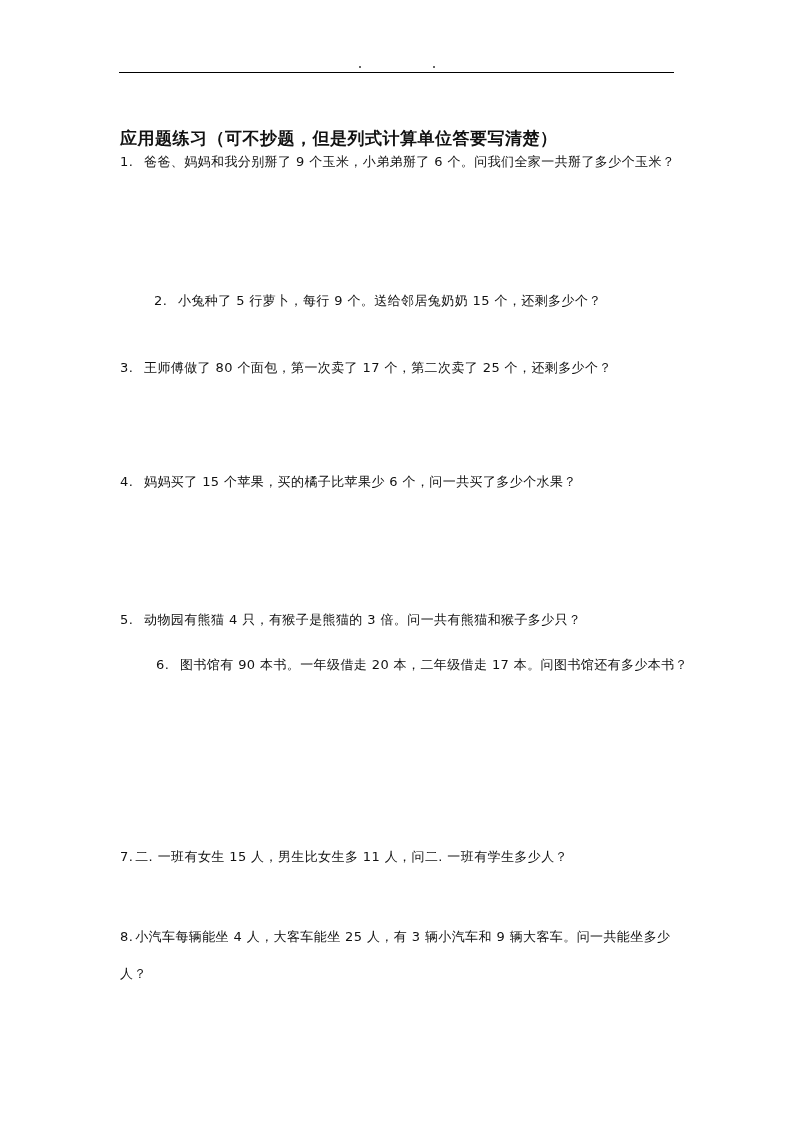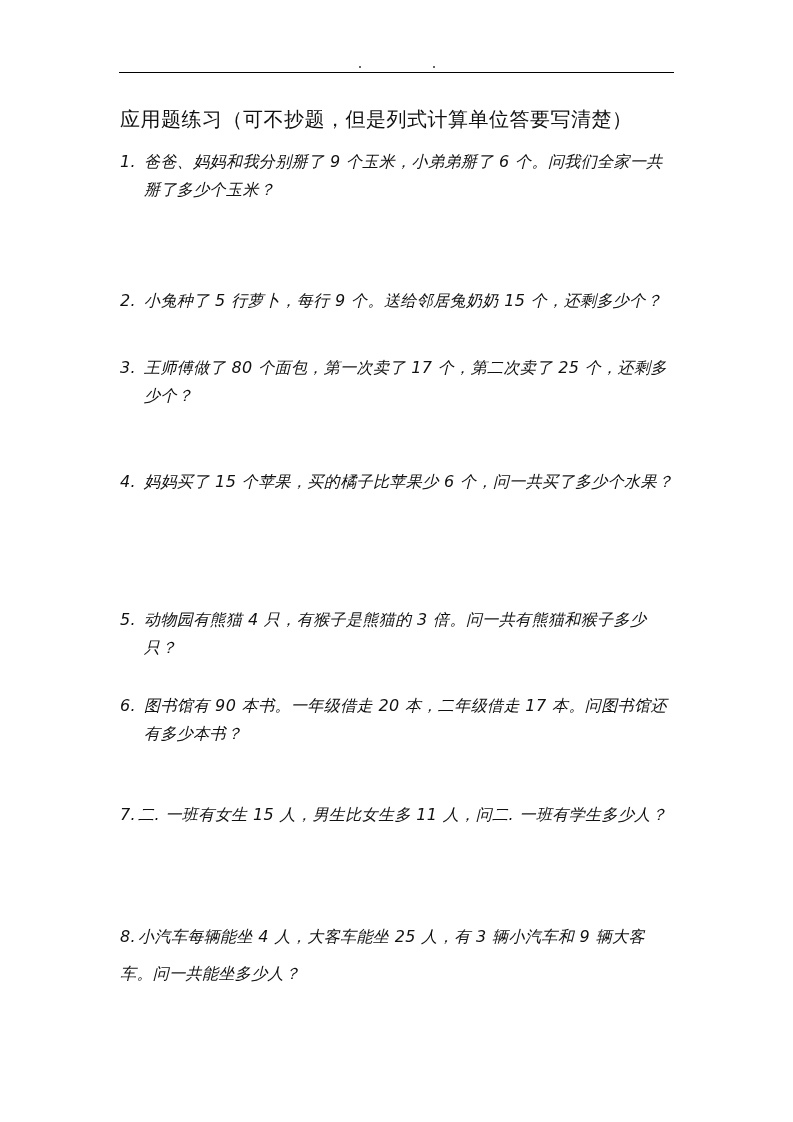--- a/index.html
+++ b/index.html
@@ -27,34 +27,34 @@
       position: absolute;
       top: 66px;
       width: 2px;
       height: 2px;
       background: #333333;
       border-radius: 1px;
     }
     .title {
       position: absolute;
       left: 120px;
-      top: 107px;
-      font-size: 20px;
+      top: 126px;
+      font-size: 17px;
       line-height: 24px;
       letter-spacing: 0.5px;
       white-space: nowrap;
+      font-weight: bold;
     }
     .problem {
       position: absolute;
       left: 120px;
       width: 556px;
-      font-size: 16px;
+      font-size: 13px;
       line-height: 28px;
       letter-spacing: 0.4px;
-      font-style: italic;
     }
     .problem.hang {
       padding-left: 24px;
       text-indent: -24px;
       width: 532px;
     }
     .problem.flat {
       line-height: 37px;
     }
     .num {
@@ -75,39 +75,39 @@
   <div class="header-dot" style="left:359px;"></div>
   <div class="header-dot" style="left:433px;"></div>
 </div>
 
 <div class="title">应用题练习（可不抄题，但是列式计算单位答要写清楚）</div>
 
 <div class="problem hang" style="top:148px;">
   <span class="num">1.</span><span>爸爸、妈妈和我分别掰了 9 个玉米，小弟弟掰了 6 个。问我们全家一共掰了多少个玉米？</span>
 </div>
 
-<div class="problem hang" style="top:287px;">
+<div class="problem hang" style="top:287px;margin-left:34px;">
   <span class="num">2.</span><span>小兔种了 5 行萝卜，每行 9 个。送给邻居兔奶奶 15 个，还剩多少个？</span>
 </div>
 
 <div class="problem hang" style="top:354px;">
   <span class="num">3.</span><span>王师傅做了 80 个面包，第一次卖了 17 个，第二次卖了 25 个，还剩多少个？</span>
 </div>
 
 <div class="problem hang" style="top:468px;">
   <span class="num">4.</span><span>妈妈买了 15 个苹果，买的橘子比苹果少 6 个，问一共买了多少个水果？</span>
 </div>
 
 <div class="problem hang" style="top:606px;">
   <span class="num">5.</span><span>动物园有熊猫 4 只，有猴子是熊猫的 3 倍。问一共有熊猫和猴子多少只？</span>
 </div>
 
-<div class="problem hang" style="top:692px;">
+<div class="problem hang" style="top:651px;margin-left:36px;">
   <span class="num">6.</span><span>图书馆有 90 本书。一年级借走 20 本，二年级借走 17 本。问图书馆还有多少本书？</span>
 </div>
 
-<div class="problem flat" style="top:796px;">
+<div class="problem flat" style="top:838px;">
   <span class="num">7.</span><span>二. 一班有女生 15 人，男生比女生多 11 人，问二. 一班有学生多少人？</span>
 </div>
 
 <div class="problem flat" style="top:918px;">
   <span class="num">8.</span><span>小汽车每辆能坐 4 人，大客车能坐 25 人，有 3 辆小汽车和 9 辆大客车。问一共能坐多少人？</span>
 </div>
 
 </body></html>

